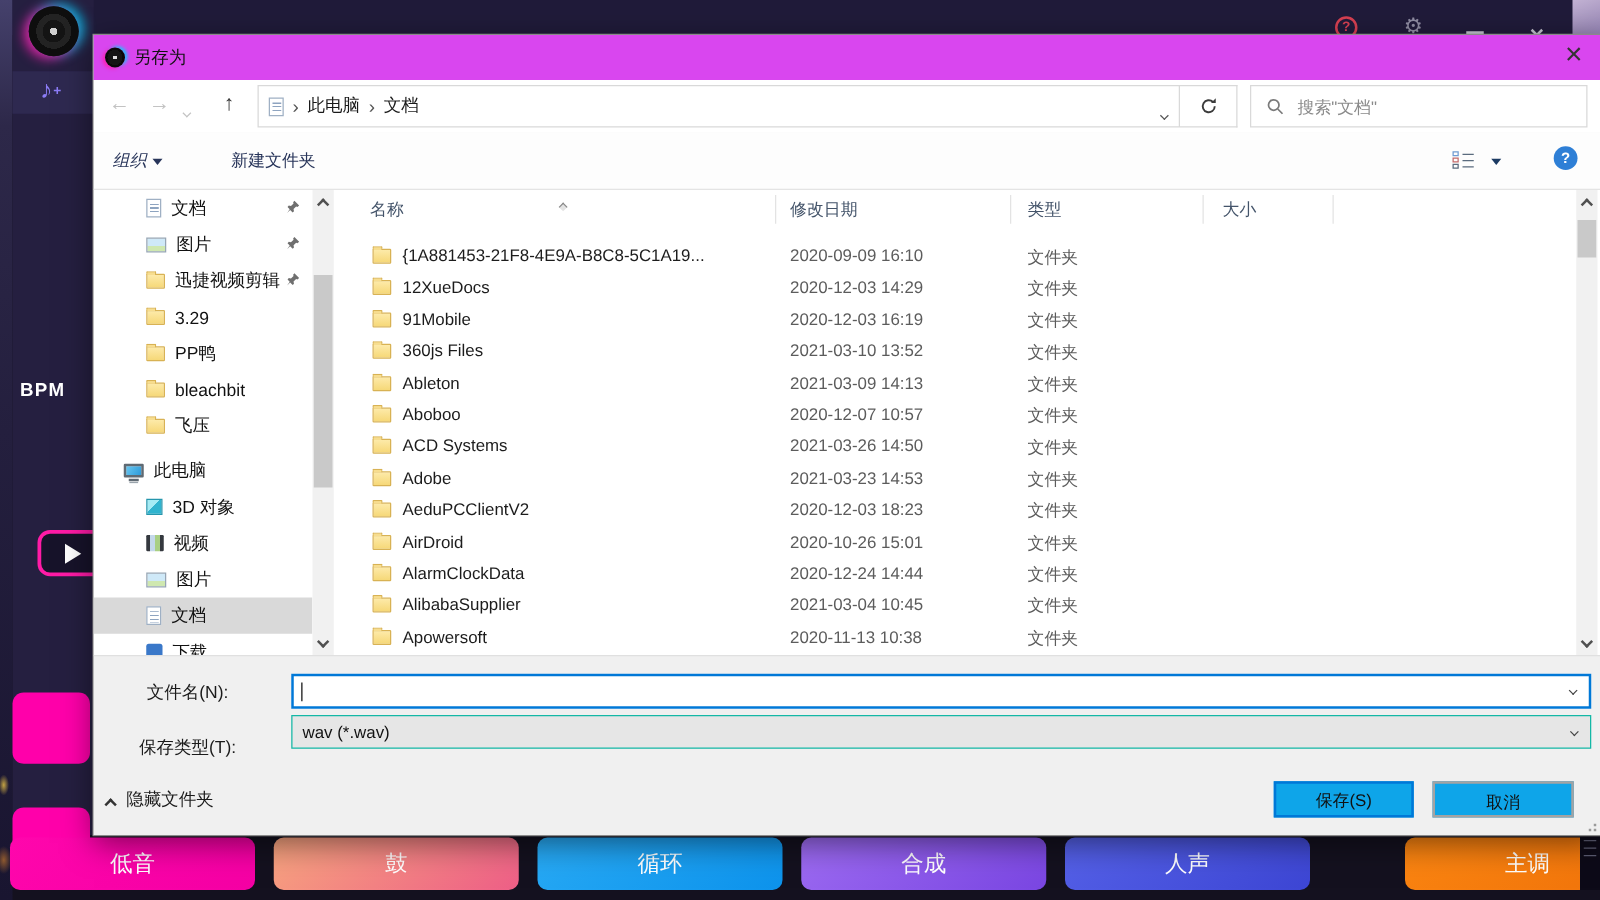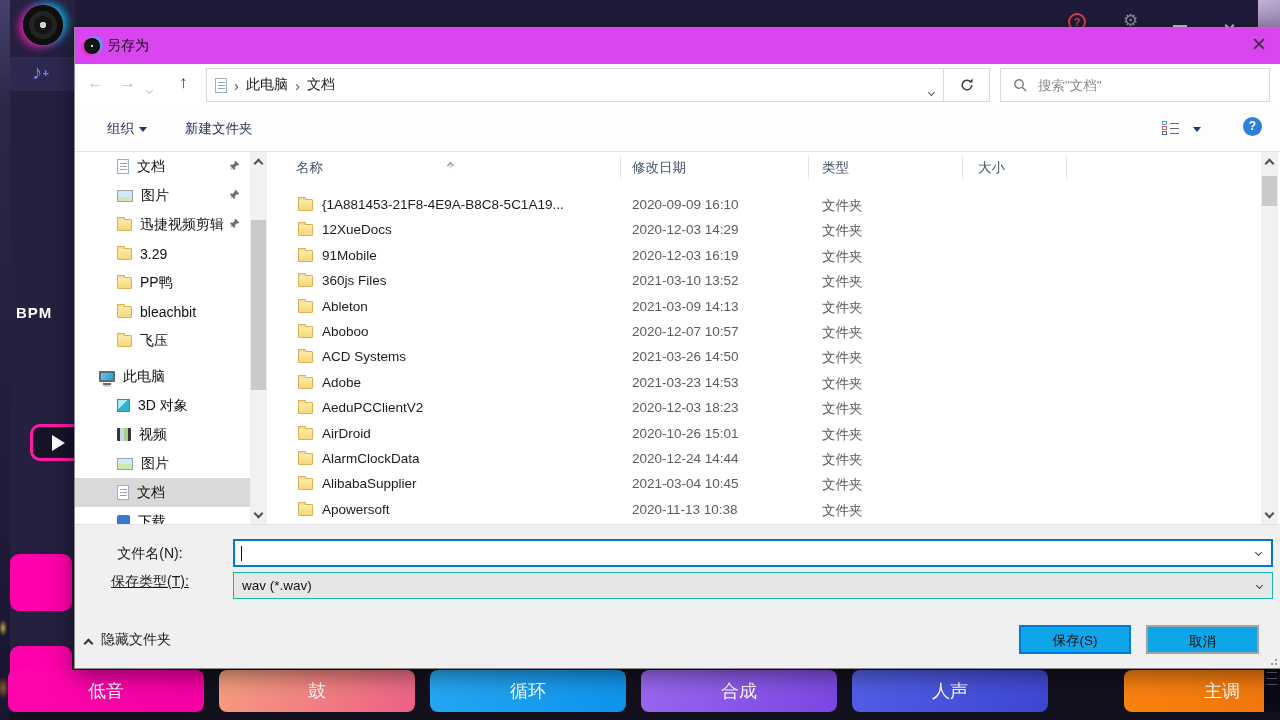--- a/index.html
+++ b/index.html
@@ -215,21 +215,21 @@
       <div class="box searchbox">
         <svg width="14" height="14" viewBox="0 0 14 14">
           <circle cx="6" cy="6" r="4.2" fill="none" stroke="#7b7b7b" stroke-width="1.4"></circle>
           <line x1="9.2" y1="9.2" x2="13" y2="13" stroke="#7b7b7b" stroke-width="1.4"></line>
         </svg>
         <input type="text" placeholder="搜索&quot;文档&quot;" style="">
       </div>
     </div>
 
     <div class="toolbar">
-      <span class="tool-txt" style="left:32px;"><span>组织</span><i class="tri-down"></i></span>
+      <span class="tool-txt" style="left:15px;font-style:italic;"><span>组织</span><i class="tri-down"></i></span>
       <span class="tool-txt" style="left:110px;"><span>新建文件夹</span></span>
       <span class="view-ico">
         <b style="top:0;border-color:#6f9bd1;"></b>
           <i style="top:1.5px;"></i>
         <b style="top:5px;border-color:#c46a6a;"></b>
           <i style="top:6.5px;"></i>
         <b style="top:10px;"></b>
           <i style="top:11.5px;"></i>
       </span>
       <span class="view-chev"></span>
@@ -440,21 +440,21 @@
       </div>
     </div>
 
     <div class="footer">
       <div class="flabel" style="top:20px;">文件名(N):</div>
       <div class="combo fninput">
         <span></span>
         <span class="caret"></span>
         <i class="chev sm down" style="top:9px;"></i>
       </div>
-      <div class="flabel" style="top:48px;text-decoration:underline;">保存类型(T):</div>
+      <div class="flabel" style="top:64px;">保存类型(T):</div>
       <div class="combo typesel">
         <span>wav (*.wav)</span>
         <i class="chev sm down"></i>
       </div>
       <div class="hidefold"><i class="chev up"></i><span>隐藏文件夹</span></div>
       <button class="btn btn-save">保存(S)</button>
       <button class="btn btn-cancel">取消</button>
       <div class="grip">
         <i style="right:0;bottom:0;"></i>
           <i style="right:4px;bottom:0;"></i>

